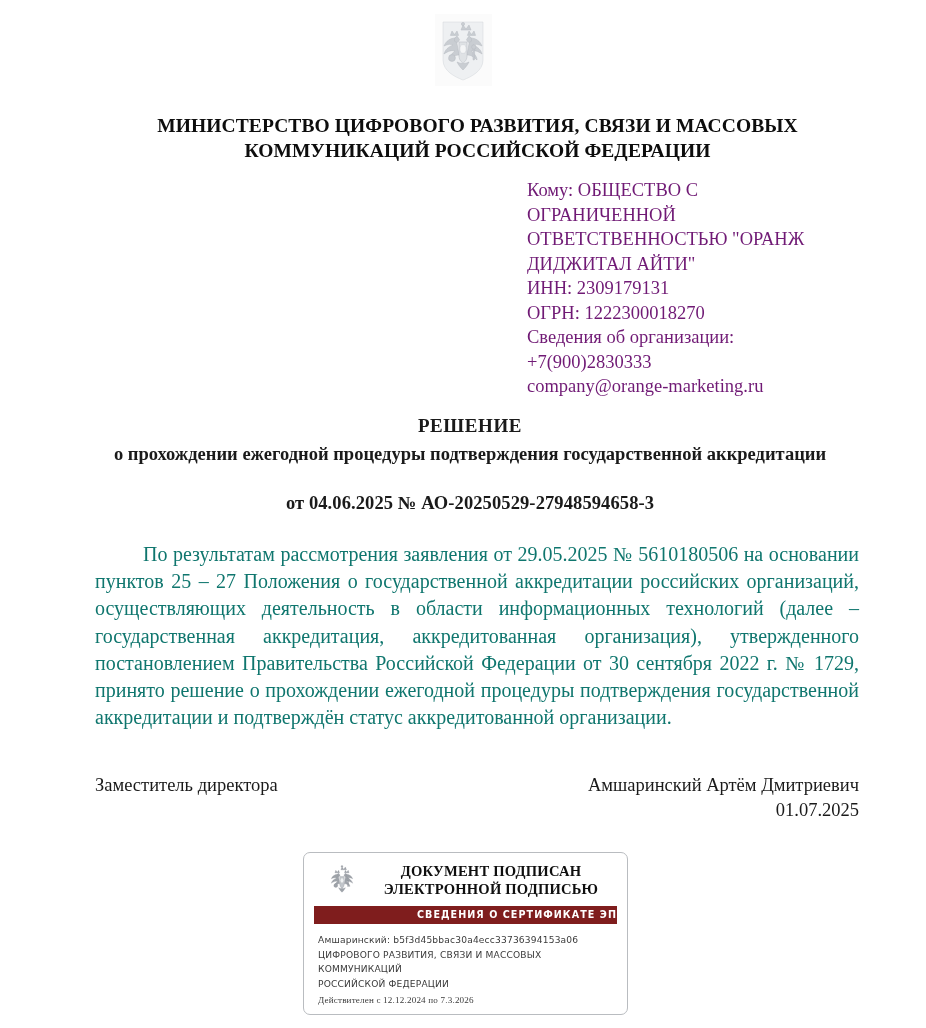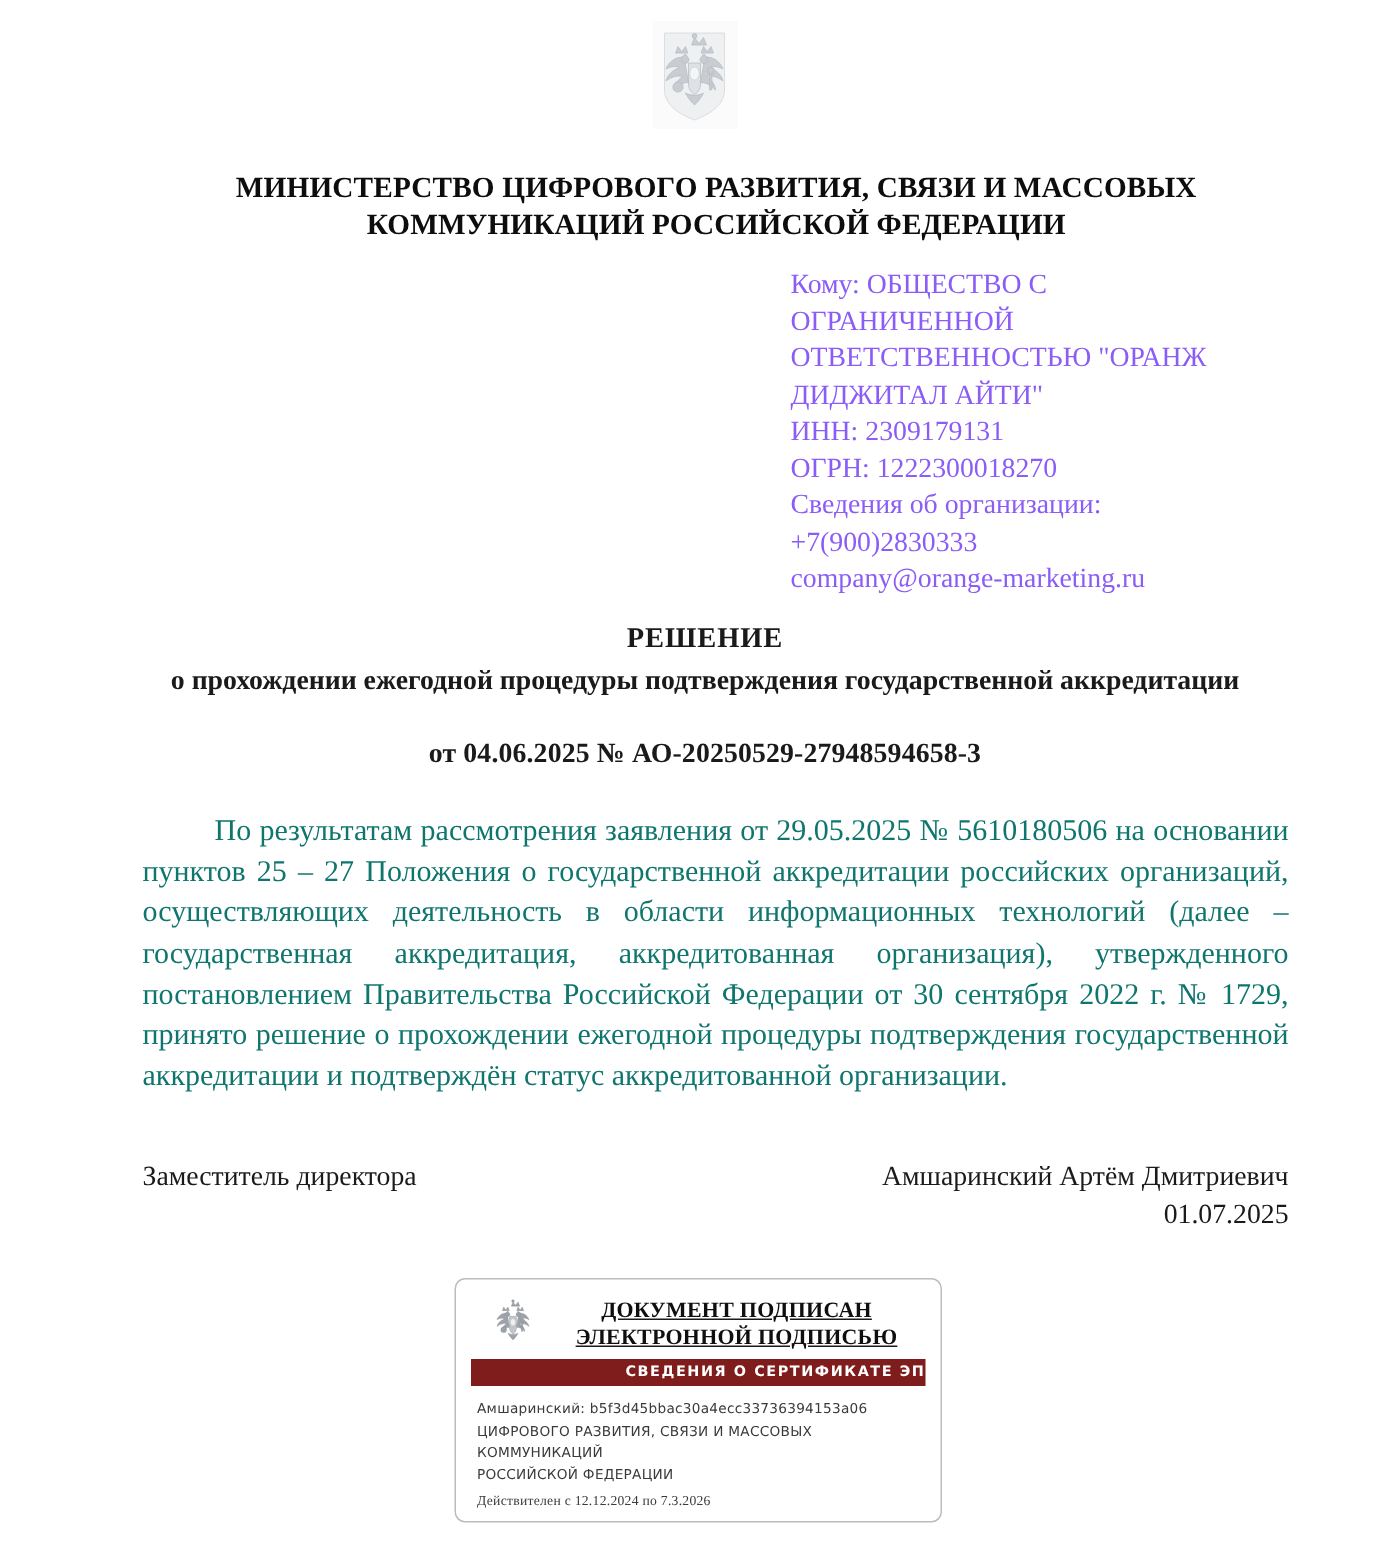--- a/index.html
+++ b/index.html
@@ -58,21 +58,21 @@
   .ministry .l2 { display: block; }
 
   
   .addressee {
     position: absolute;
     top: 178px;
     left: 527px;
     width: 320px;
     font-size: 18.5px;
     line-height: 24.5px;
-    color: #8b5cf6;
+    color: #701a75;
   }
   .addressee div { white-space: pre-wrap; }
 
   
   .title-block {
     position: absolute;
     top: 414px;
     left: 80px;
     right: 66px;
     text-align: center;
@@ -136,26 +136,25 @@
     width: 325px;
     height: 163px;
     box-sizing: border-box;
     border: 1px solid #b9bcc0;
     border-radius: 7px;
     background: #ffffff;
     font-family: "DejaVu Sans", "Liberation Sans", sans-serif;
   }
   .stamp-head {
     display: flex;
-    align-items: flex-end;
+    align-items: center;
     gap: 9px;
     padding: 7px 0 0 22px;
     height: 48px;
     box-sizing: border-box;
-    text-decoration: underline;
   }
   .stamp-emblem {
     width: 32px;
     height: 38px;
     flex: 0 0 32px;
     display: flex;
     align-items: center;
     justify-content: center;
   }
   .stamp-title {

